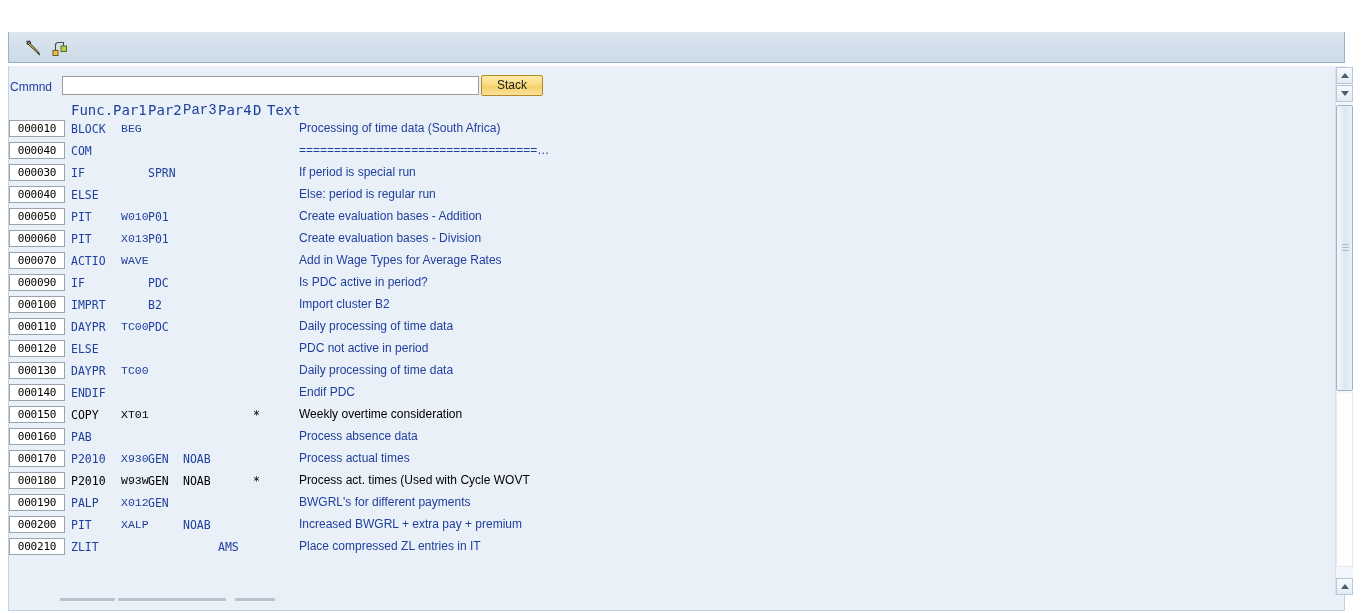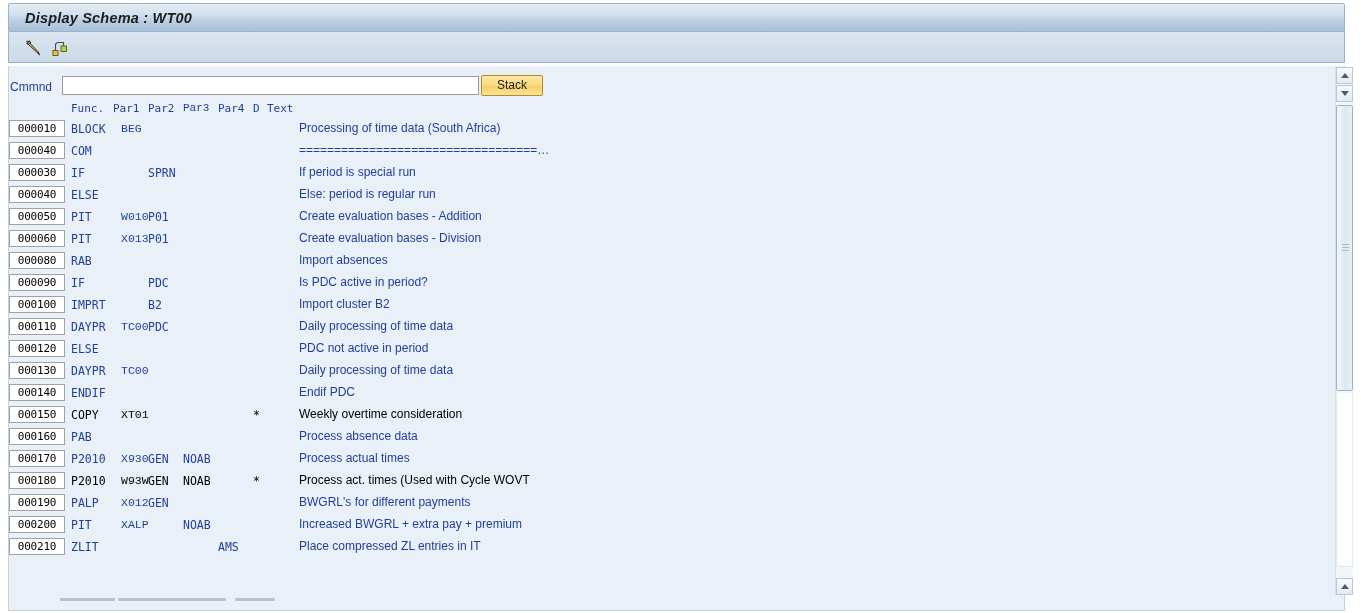--- a/index.html
+++ b/index.html
@@ -148,21 +148,21 @@
   }
   .hdr-row {
     position: relative;
     height: 18px;
     white-space: nowrap;
   }
   .hdr-cell {
     position: absolute;
     top: 2px;
     font-family: "DejaVu Sans Mono", monospace;
-    font-size: 11px;
+    font-size: 14px;
     color: #1f3f9e;
     white-space: pre;
   }
   .hdr-cell.sans {
     font-family: "Liberation Sans", sans-serif;
     font-size: 12px;
     margin-top: 16px;
   }
 
   .row {
@@ -308,23 +308,20 @@
   }
   #hs1 { left: 0px;   width: 55px; }
   #hs2 { left: 58px;  width: 108px; }
   #hs3 { left: 175px; width: 40px; }
 </style>
 </head>
 <body>
 
 <div id="app">
 
-  <div id="titlebar">
-    <span id="titlebar-text">Display Schema : WT00</span>
-  </div>
 
   <div id="toolbar">
     <span class="tb-icon" id="icon-edit">
       <svg width="20" height="20" viewBox="0 0 20 20">
         <path d="M4 5.2 L6.4 3 L7.6 4.6 L5.2 6.6 Z" fill="none" stroke="#2a2a2a" stroke-width="1.1"></path>
         <path d="M3.2 3.4 q1.6 -0.6 2.4 0.6" fill="none" stroke="#2a2a2a" stroke-width="1"></path>
         <path d="M5.4 6.4 L14.2 14.6 L16.6 16.9 L15.3 13.9 L6.8 5.1 Z" fill="#f2c43a" stroke="#2a2a2a" stroke-width="1"></path>
         <path d="M15.3 13.9 L16.6 16.9 L14.2 14.6 Z" fill="#2a2a2a"></path>
       </svg>
     </span>
@@ -388,23 +385,24 @@
           <span class="cell text">Create evaluation bases - Addition</span>
         </div>
         <div class="row">
           <span class="lineno">000060</span>
           <span class="cell func">PIT</span>
           <span class="cell p1">X013</span>
           <span class="cell p2">P01</span>
           <span class="cell text">Create evaluation bases - Division</span>
         </div>
         <div class="row">
-          <span class="lineno">000080</span>
-          <span class="cell func">RAB</span>
-          <span class="cell text">Import absences</span>
+          <span class="lineno">000070</span>
+          <span class="cell func">ACTIO</span>
+          <span class="cell p1">WAVE</span>
+          <span class="cell text">Add in Wage Types for Average Rates</span>
         </div>
         <div class="row">
           <span class="lineno">000090</span>
           <span class="cell func">IF</span>
           <span class="cell p2">PDC</span>
           <span class="cell text">Is PDC active in period?</span>
         </div>
         <div class="row">
           <span class="lineno">000100</span>
           <span class="cell func">IMPRT</span>

